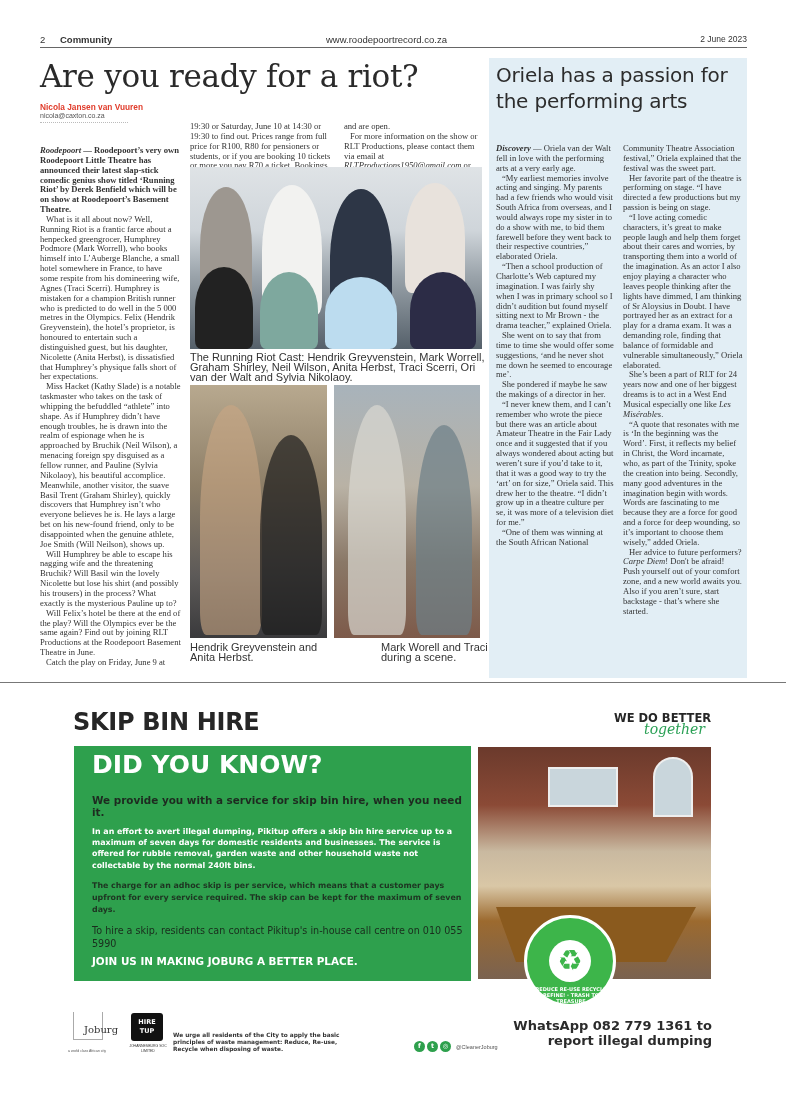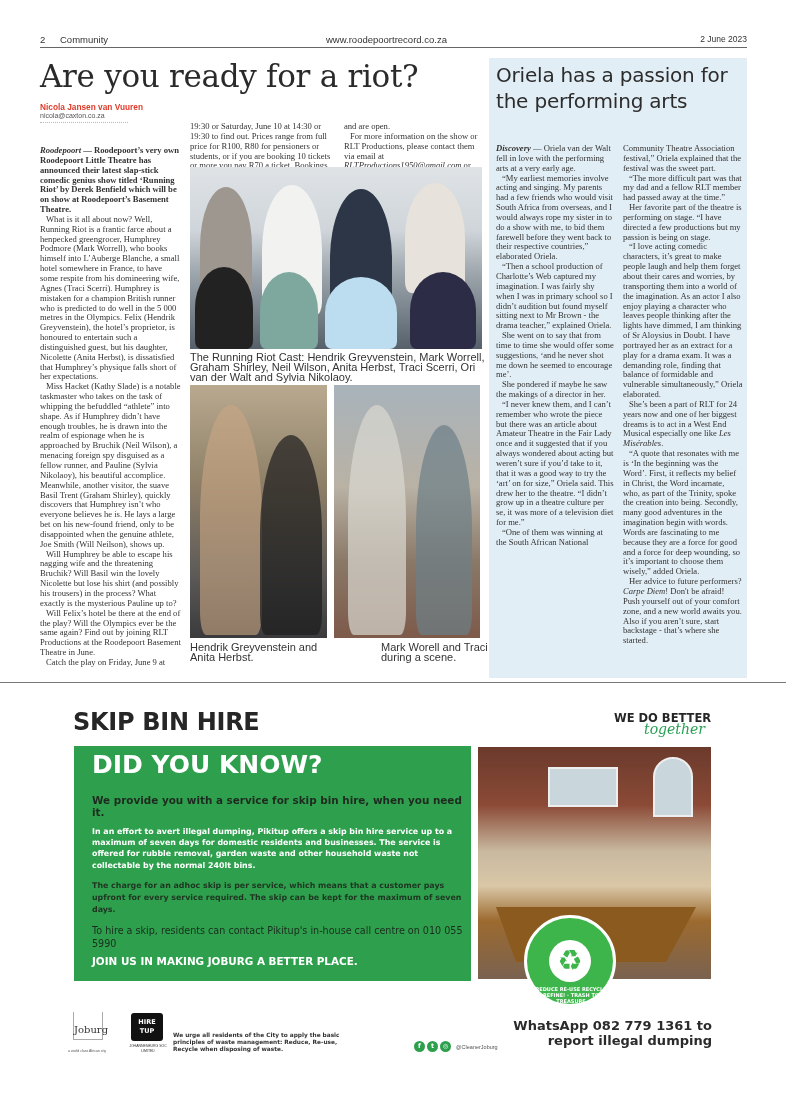--- a/index.html
+++ b/index.html
@@ -4,21 +4,21 @@
 <style>
   * { box-sizing: border-box; margin: 0; padding: 0; }
   html, body { width: 786px; height: 1113px; background: #ffffff; overflow: hidden; }
   body { position: relative; font-family: "Liberation Serif", serif; color: #222; }
 
   .abs { position: absolute; }
 
   
   .hdr { left: 40px; top: 32px; width: 707px; height: 16px; border-bottom: 1px solid #666; font-family: "Liberation Sans", sans-serif; font-size: 9.5px; color: #333; }
   .hdr .pg { position: absolute; left: 0; top: 2px; }
-  .hdr .sec { position: absolute; left: 20px; top: 2px; }
+  .hdr .sec { position: absolute; left: 20px; top: 2px; font-weight: bold; }
   .hdr .url { position: absolute; left: 286px; top: 2px; }
   .hdr .date { position: absolute; right: 0; top: 2px; font-size: 8.5px; }
 
   .headline { left: 40px; top: 58px; font-family: "DejaVu Serif", serif; font-size: 31px; color: #2a2a2a; letter-spacing: -0.3px; white-space: nowrap; }
 
   .byline-name { left: 40px; top: 102px; font-family: "Liberation Sans", sans-serif; font-weight: bold; font-size: 8.3px; color: #e03b2a; }
   .byline-email { left: 40px; top: 112px; font-family: "Liberation Sans", sans-serif; font-size: 7px; color: #555; }
   .byline-rule { left: 40px; top: 122px; width: 88px; border-top: 1px dotted #bbb; }
 
   .col { font-size: 8.6px; line-height: 9.85px; color: #333; text-align: left; hyphens: manual; }
@@ -68,21 +68,21 @@
 
   .ad-photo { left: 478px; top: 747px; width: 233px; height: 232px;
     background: linear-gradient(180deg,#6b3a2c 0%,#8b4a36 25%,#c9b9a0 45%,#d9c7a6 60%,#9c6a2f 75%,#7a6250 100%); overflow: hidden; }
   .win { position: absolute; background: #c9d6dc; border: 2px solid #eee; }
   .skip { position: absolute; left: 18px; top: 160px; width: 200px; height: 55px; background: #8a5a1e; clip-path: polygon(0 0,100% 0,85% 100%,10% 100%); }
   .badge { left: 524px; top: 915px; width: 92px; height: 92px; border-radius: 50%; background: #3db54a; border: 3px solid #ffffff; }
   .badge-inner { position: absolute; left: 22px; top: 22px; width: 42px; height: 42px; border-radius: 50%; background: #fff; color: #3db54a; font-size: 28px; line-height: 42px; text-align: center; font-family: "DejaVu Sans", sans-serif; }
   .badge-text { position: absolute; left: 4px; top: 68px; width: 80px; text-align: center; font-family: "DejaVu Sans", sans-serif; font-size: 5px; color: #fff; font-weight: bold; }
 
   
-  .joburg { left: 73px; top: 1012px; width: 30px; height: 28px; border: 1px solid #aaa; border-top: none; border-right: 1px solid #aaa; font-family: "DejaVu Serif", serif; font-size: 10px; color: #333; padding-top: 12px; padding-left: 0; }
+  .joburg { left: 73px; top: 1012px; width: 30px; height: 28px; border: 1px solid #aaa; border-top: none; border-right: 1px solid #aaa; font-family: "DejaVu Serif", serif; font-size: 10px; color: #333; padding-top: 12px; padding-left: 10px; }
   .joburg-sub { left: 68px; top: 1049px; font-family: "Liberation Sans", sans-serif; font-size: 3.5px; color: #555; }
   .pikitup { left: 131px; top: 1013px; width: 32px; height: 28px; background: #111; color: #fff; font-family: "DejaVu Sans", sans-serif; font-weight: bold; font-size: 6.5px; line-height: 9px; text-align: center; padding-top: 5px; border-radius: 3px; }
   .pikitup-sub { left: 128px; top: 1044px; width: 40px; text-align: center; font-family: "Liberation Sans", sans-serif; font-size: 3.5px; line-height: 4.5px; color: #333; }
   .urge { left: 173px; top: 1032px; width: 180px; font-family: "DejaVu Sans", sans-serif; font-weight: bold; font-size: 5.8px; line-height: 7.2px; color: #333; }
 
   .social { left: 414px; top: 1041px; display: flex; gap: 2px; align-items: center; }
   .soc { width: 11px; height: 11px; border-radius: 50%; background: #2ea04d; color: #fff; font-family: "DejaVu Sans", sans-serif; font-weight: bold; font-size: 6.5px; line-height: 11px; text-align: center; }
   .handle { font-family: "Liberation Sans", sans-serif; font-size: 5.5px; color: #555; margin-left: 3px; }
   .wa { left: 480px; top: 1018px; width: 232px; text-align: right; font-family: "DejaVu Sans", sans-serif; font-weight: bold; font-size: 13px; line-height: 15px; color: #2b2b2b; }
 </style>
@@ -151,21 +151,20 @@
   <p>“My earliest memories involve acting and singing. My parents had a few friends who would visit South Africa from overseas, and I would always rope my sister in to do a show with me, to bid them farewell before they went back to their respective countries,” elaborated Oriela.</p>
   <p>“Then a school production of Charlotte’s Web captured my imagination. I was fairly shy when I was in primary school so I didn’t audition but found myself sitting next to Mr Brown - the drama teacher,” explained Oriela.</p>
   <p>She went on to say that from time to time she would offer some suggestions, ‘and he never shot me down he seemed to encourage me’.</p>
   <p>She pondered if maybe he saw the makings of a director in her.</p>
   <p>“I never knew them, and I can’t remember who wrote the piece but there was an article about Amateur Theatre in the Fair Lady once and it suggested that if you always wondered about acting but weren’t sure if you’d take to it, that it was a good way to try the ‘art’ on for size,” Oriela said. This drew her to the theatre. “I didn’t grow up in a theatre culture per se, it was more of a television diet for me.”</p>
   <p>“One of them was winning at the South African National</p>
 </div>
 
 <div class="abs col s2">
   <p class="lead">Community Theatre Association festival,” Oriela explained that the festival was the sweet part.</p>
-  <p>“The more difficult part was that my dad and a fellow RLT member had passed away at the time.”</p>
   <p>Her favorite part of the theatre is performing on stage. “I have directed a few productions but my passion is being on stage.</p>
   <p>“I love acting comedic characters, it’s great to make people laugh and help them forget about their cares and worries, by transporting them into a world of the imagination. As an actor I also enjoy playing a character who leaves people thinking after the lights have dimmed, I am thinking of Sr Aloysius in Doubt. I have portrayed her as an extract for a play for a drama exam. It was a demanding role, finding that balance of formidable and vulnerable simultaneously,” Oriela elaborated.</p>
   <p><span>She’s been a part of RLT for 24 years now and one of her biggest dreams is to act in a West End Musical especially one like </span><i>Les Misérables</i><span>.</span></p>
   <p>“A quote that resonates with me is ‘In the beginning was the Word’. First, it reflects my belief in Christ, the Word incarnate, who, as part of the Trinity, spoke the creation into being. Secondly, many good adventures in the imagination begin with words. Words are fascinating to me because they are a force for good and a force for deep wounding, so it’s important to choose them wisely,” added Oriela.</p>
   <p><span>Her advice to future performers? </span><i>Carpe Diem</i><span>! Don't be afraid! Push yourself out of your comfort zone, and a new world awaits you. Also if you aren’t sure, start backstage - that’s where she started.</span></p>
 </div>
 
 <div class="abs rule-ad"></div>
 <div class="abs ad-title">SKIP BIN HIRE</div>
 <div class="abs ad-tag">WE DO BETTER</div>

